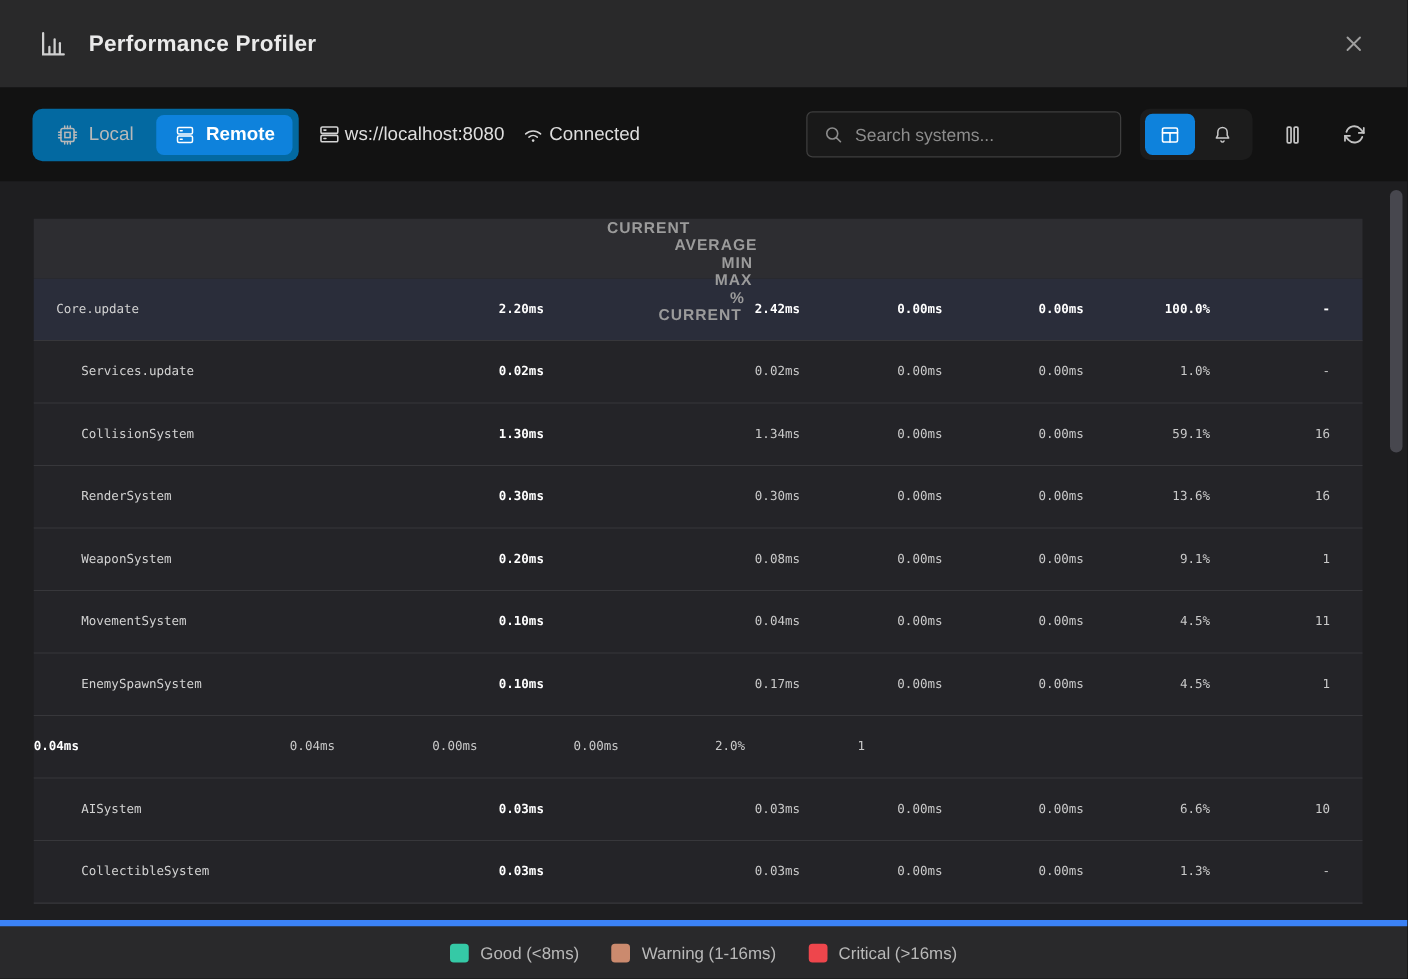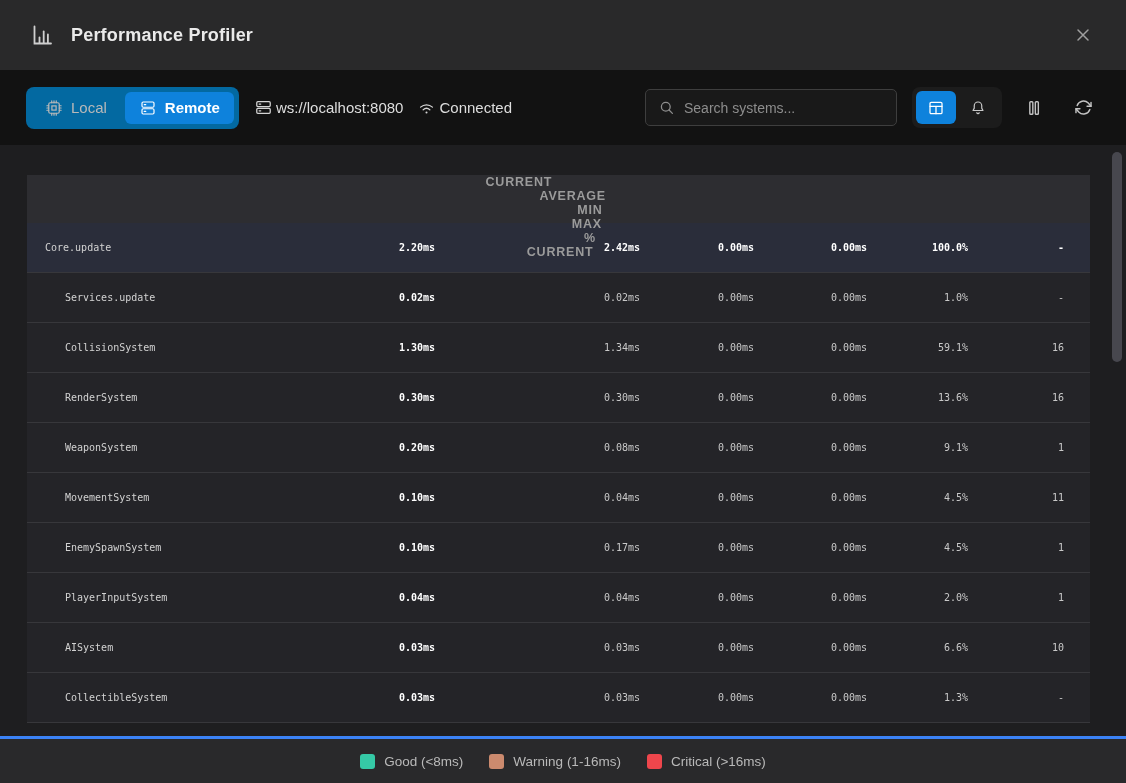--- a/index.html
+++ b/index.html
@@ -43,21 +43,21 @@
   .c-max { width:113px; text-align:right; }
   .c-pct { width:101px; text-align:right; }
   .c-ent { width:96px; text-align:right; }
   .td.num { color:#c9c9c9; }
   .td.c-current { font-weight:700; color:#ffffff; }
   .tr.highlight .td.num { color:#ffffff; font-weight:700; }
   .scrollbar { position:absolute; right:4px; top:6px; width:10px; bottom:6px; }
   .scrollbar-thumb { position:absolute; top:1px; left:0; width:10px; height:210px; background:#47474e; border-radius:5px; }
 
   
-  .footer { height:47px; background:#29292b; border-top:3px solid #3b82f6; display:flex; align-items:center; justify-content:center; gap:26px; flex:0 0 auto; }
+  .footer { height:47px; background:#29292b; border-top:5px solid #3b82f6; display:flex; align-items:center; justify-content:center; gap:26px; flex:0 0 auto; }
   .legend-item { display:flex; align-items:center; gap:9px; color:#b9b9b9; font-size:13.5px; }
   .swatch { width:15px; height:15px; border-radius:3px; background:#666; }
 </style>
 </head>
 <body>
 
 <div class="window">
 
   <header class="titlebar">
     <span class="app-icon">
@@ -249,21 +249,20 @@
     <div class="td c-name" style="padding-left: 38px;">EnemySpawnSystem</div>
     <div class="td num c-current">0.10ms</div>
     <div class="td num c-average">0.17ms</div>
     <div class="td num c-min">0.00ms</div>
     <div class="td num c-max">0.00ms</div>
     <div class="td num c-pct">4.5%</div>
     <div class="td num c-ent">1</div>
   </div>
 
   <div class="tr">
-    <div class="td c-name" style="padding-left: 38px;">PlayerInputSystem</div>
     <div class="td num c-current">0.04ms</div>
     <div class="td num c-average">0.04ms</div>
     <div class="td num c-min">0.00ms</div>
     <div class="td num c-max">0.00ms</div>
     <div class="td num c-pct">2.0%</div>
     <div class="td num c-ent">1</div>
   </div>
 
   <div class="tr">
     <div class="td c-name" style="padding-left: 38px;">AISystem</div>

